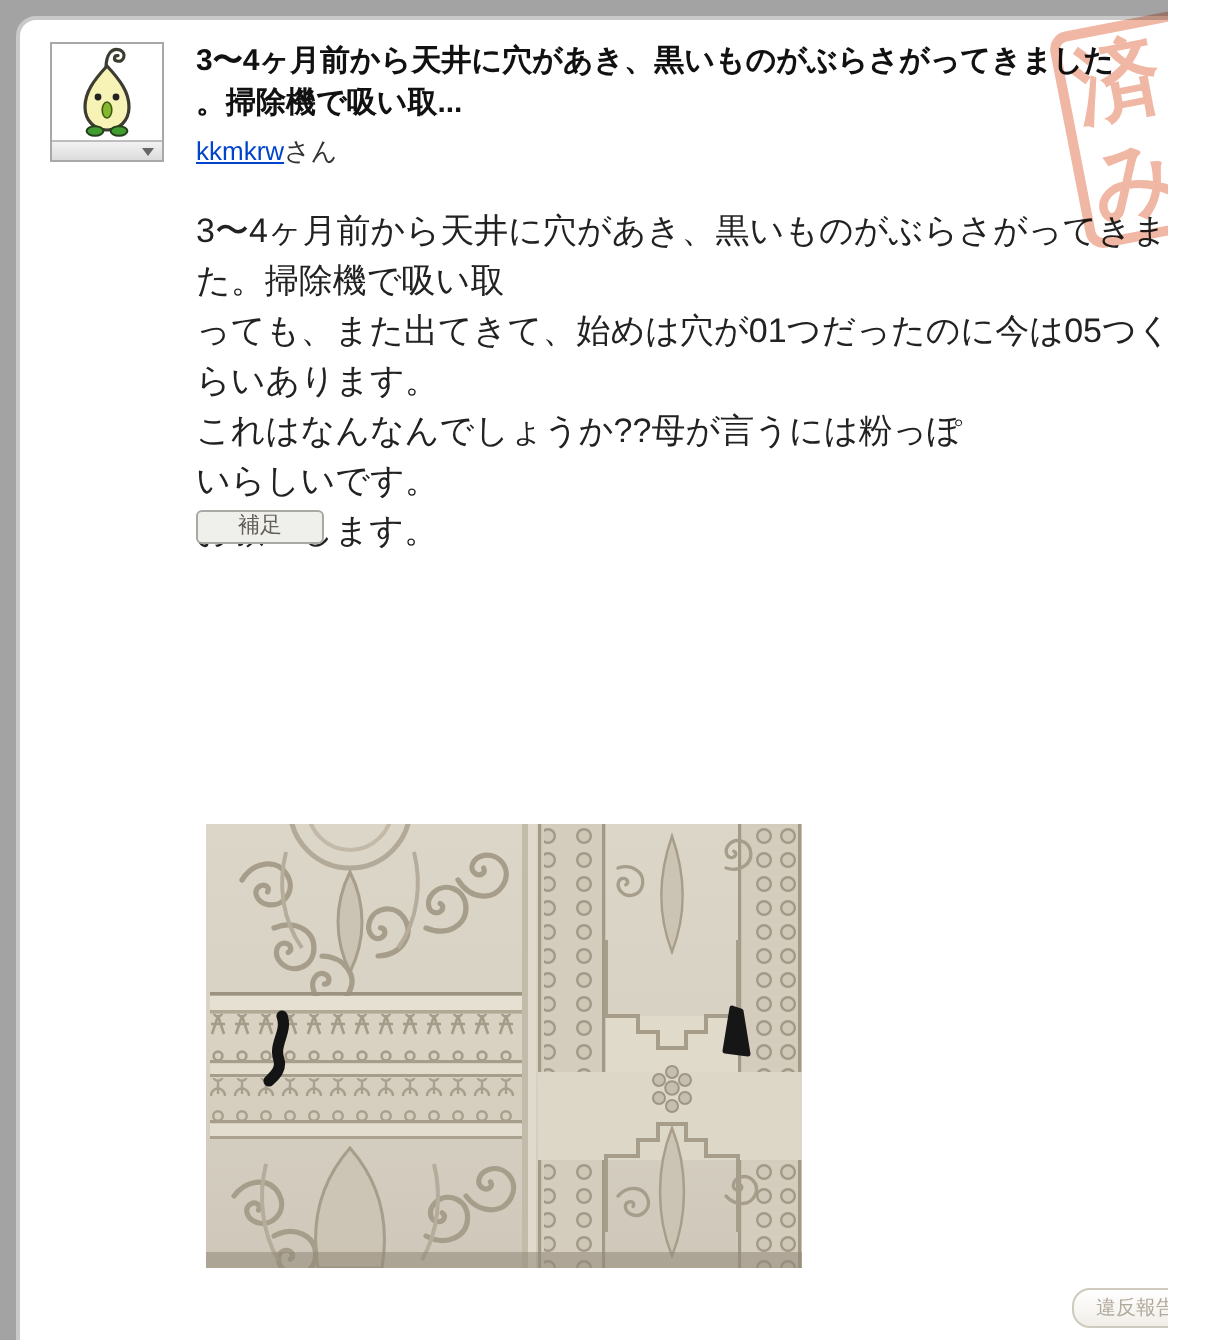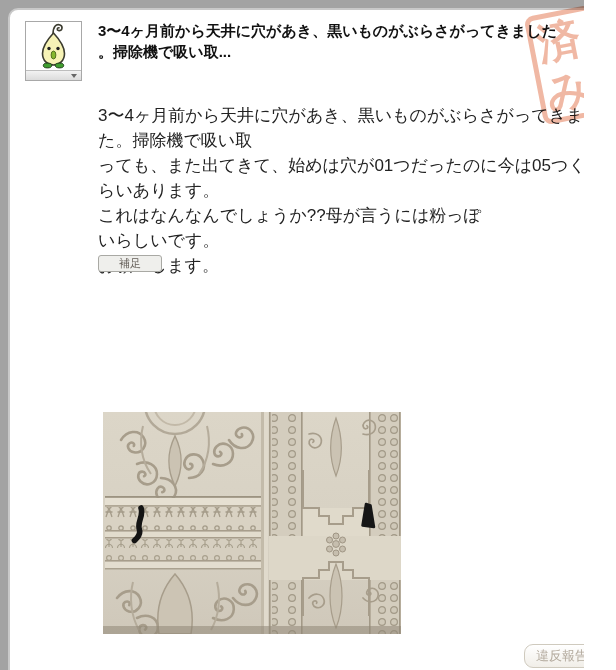--- a/index.html
+++ b/index.html
@@ -25,21 +25,21 @@
   .stamp span{display:flex;align-items:center;justify-content:center;line-height:1;}
   
   .q-body{position:absolute;left:88px;top:93px;width:505px;font-size:17px;line-height:25px;color:#222;z-index:2;}
   .supplement{position:absolute;left:88px;top:243px;width:505px;z-index:2;}
   .badge{display:inline-block;font-size:11px;line-height:13px;color:#66605a;background:#efefec;
          border:1px solid #a9a9a4;border-radius:3px;padding:1px 20px;}
   .supp-text{margin-top:4px;font-size:13px;line-height:25px;color:#222;}
   
   .photo{position:absolute;left:93px;top:402px;width:298px;height:222px;overflow:hidden;}
   
-  .report{position:absolute;right:6px;top:634px;font-size:13px;color:#b3aa9e;
+  .report{position:absolute;right:6px;top:634px;font-size:10px;color:#b3aa9e;
           background:linear-gradient(#ffffff,#f1eee8);border:1px solid #cfcabe;border-radius:9px;
           padding:2px 11px;cursor:pointer;font-family:inherit;}
 </style>
 </head>
 <body>
 
 <div class="viewport">
   <div class="card">
 
     <div class="avatar-widget">
@@ -54,20 +54,21 @@
           <ellipse cx="33.5" cy="43.5" rx="4.2" ry="2.4" fill="#3f9e2f" stroke="#24401c" stroke-width="1"></ellipse>
         </svg>
       </div>
       <div class="avatar-bar">
         <span class="caret"></span>
       </div>
     </div>
 
     <div class="header-text">
       <h1 class="q-title">3〜4ヶ月前から天井に穴があき、黒いものがぶらさがってきました<br>。掃除機で吸い取...</h1>
+      <div class="author-line"><a class="author-link">kkmkrw</a><span>さん</span></div>
     </div>
 
     <div class="q-body">3〜4ヶ月前から天井に穴があき、黒いものがぶらさがってきました。掃除機で吸い取<br>っても、また出てきて、始めは穴が01つだったのに今は05つくらいあります。<br>これはなんなんでしょうか??母が言うには粉っぽ<br>いらしいです。<br>お願いします。</div>
 
     <div class="supplement">
       <span class="badge">補足</span>
     </div>
 
     <div class="photo">
       <svg width="298" height="222" viewBox="0 0 298 222">

